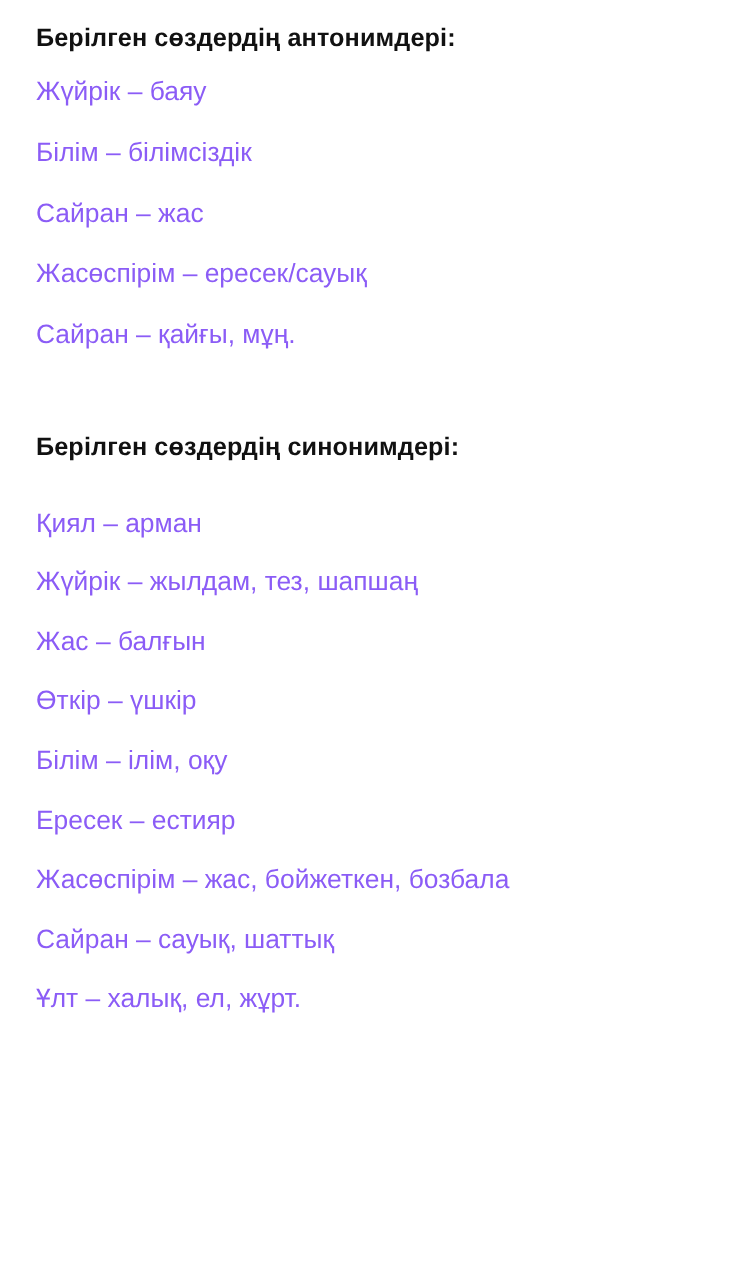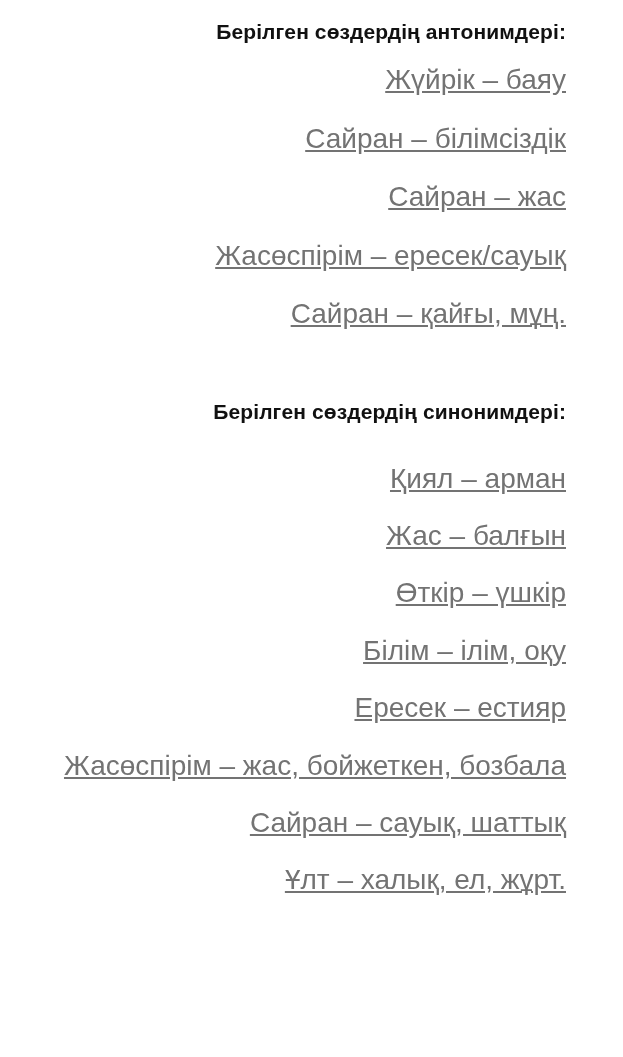--- a/index.html
+++ b/index.html
@@ -13,46 +13,44 @@
     font-family: "Liberation Sans", sans-serif;
     color: #1a1a1a;
     -webkit-font-smoothing: antialiased;
   }
   .page {
     width: 590px;
     min-height: 1057px;
     box-sizing: border-box;
     padding: 18px 24px 10px 30px;
     background: #ffffff;
-    text-align: right;
   }
   .section {
     margin: 0;
   }
   .section-heading {
     font-size: 21px;
     font-weight: bold;
     line-height: 1.35;
     color: #111111;
     margin: 0 0 16px 0;
     letter-spacing: 0.1px;
   }
   .word-list {
     list-style: none;
     margin: 0;
     padding: 0;
   }
   .word-item {
-    font-size: 28px;
+    font-size: 22px;
     font-weight: normal;
     line-height: 1.3;
-    color: #737373;
+    color: #8b5cf6;
     margin: 0 0 22px 0;
     white-space: nowrap;
-    text-decoration: underline;
   }
   .word-item:last-child {
     margin-bottom: 0;
   }
   .section-gap {
     height: 66px;
   }
   .section-2 .section-heading {
     margin-bottom: 34px;
   }
@@ -62,33 +60,34 @@
 </style>
 </head>
 <body>
 
 <div class="page">
 
   <div class="section section-1">
     <h2 class="section-heading">Берілген сөздердің антонимдері:</h2>
     <ul class="word-list">
       <li class="word-item">Жүйрік – баяу</li>
-      <li class="word-item">Сайран – білімсіздік</li>
+      <li class="word-item">Білім – білімсіздік</li>
       <li class="word-item">Сайран – жас</li>
       <li class="word-item">Жасөспірім – ересек/сауық</li>
       <li class="word-item">Сайран – қайғы, мұң.</li>
     </ul>
   </div>
 
   <div class="section-gap"></div>
 
   <div class="section section-2">
     <h2 class="section-heading">Берілген сөздердің синонимдері:</h2>
     <ul class="word-list">
       <li class="word-item">Қиял – арман</li>
+      <li class="word-item">Жүйрік – жылдам, тез, шапшаң</li>
       <li class="word-item">Жас – балғын</li>
       <li class="word-item">Өткір – үшкір</li>
       <li class="word-item">Білім – ілім, оқу</li>
       <li class="word-item">Ересек – естияр</li>
       <li class="word-item">Жасөспірім – жас, бойжеткен, бозбала</li>
       <li class="word-item">Сайран – сауық, шаттық</li>
       <li class="word-item">Ұлт – халық, ел, жұрт.</li>
     </ul>
   </div>
 

